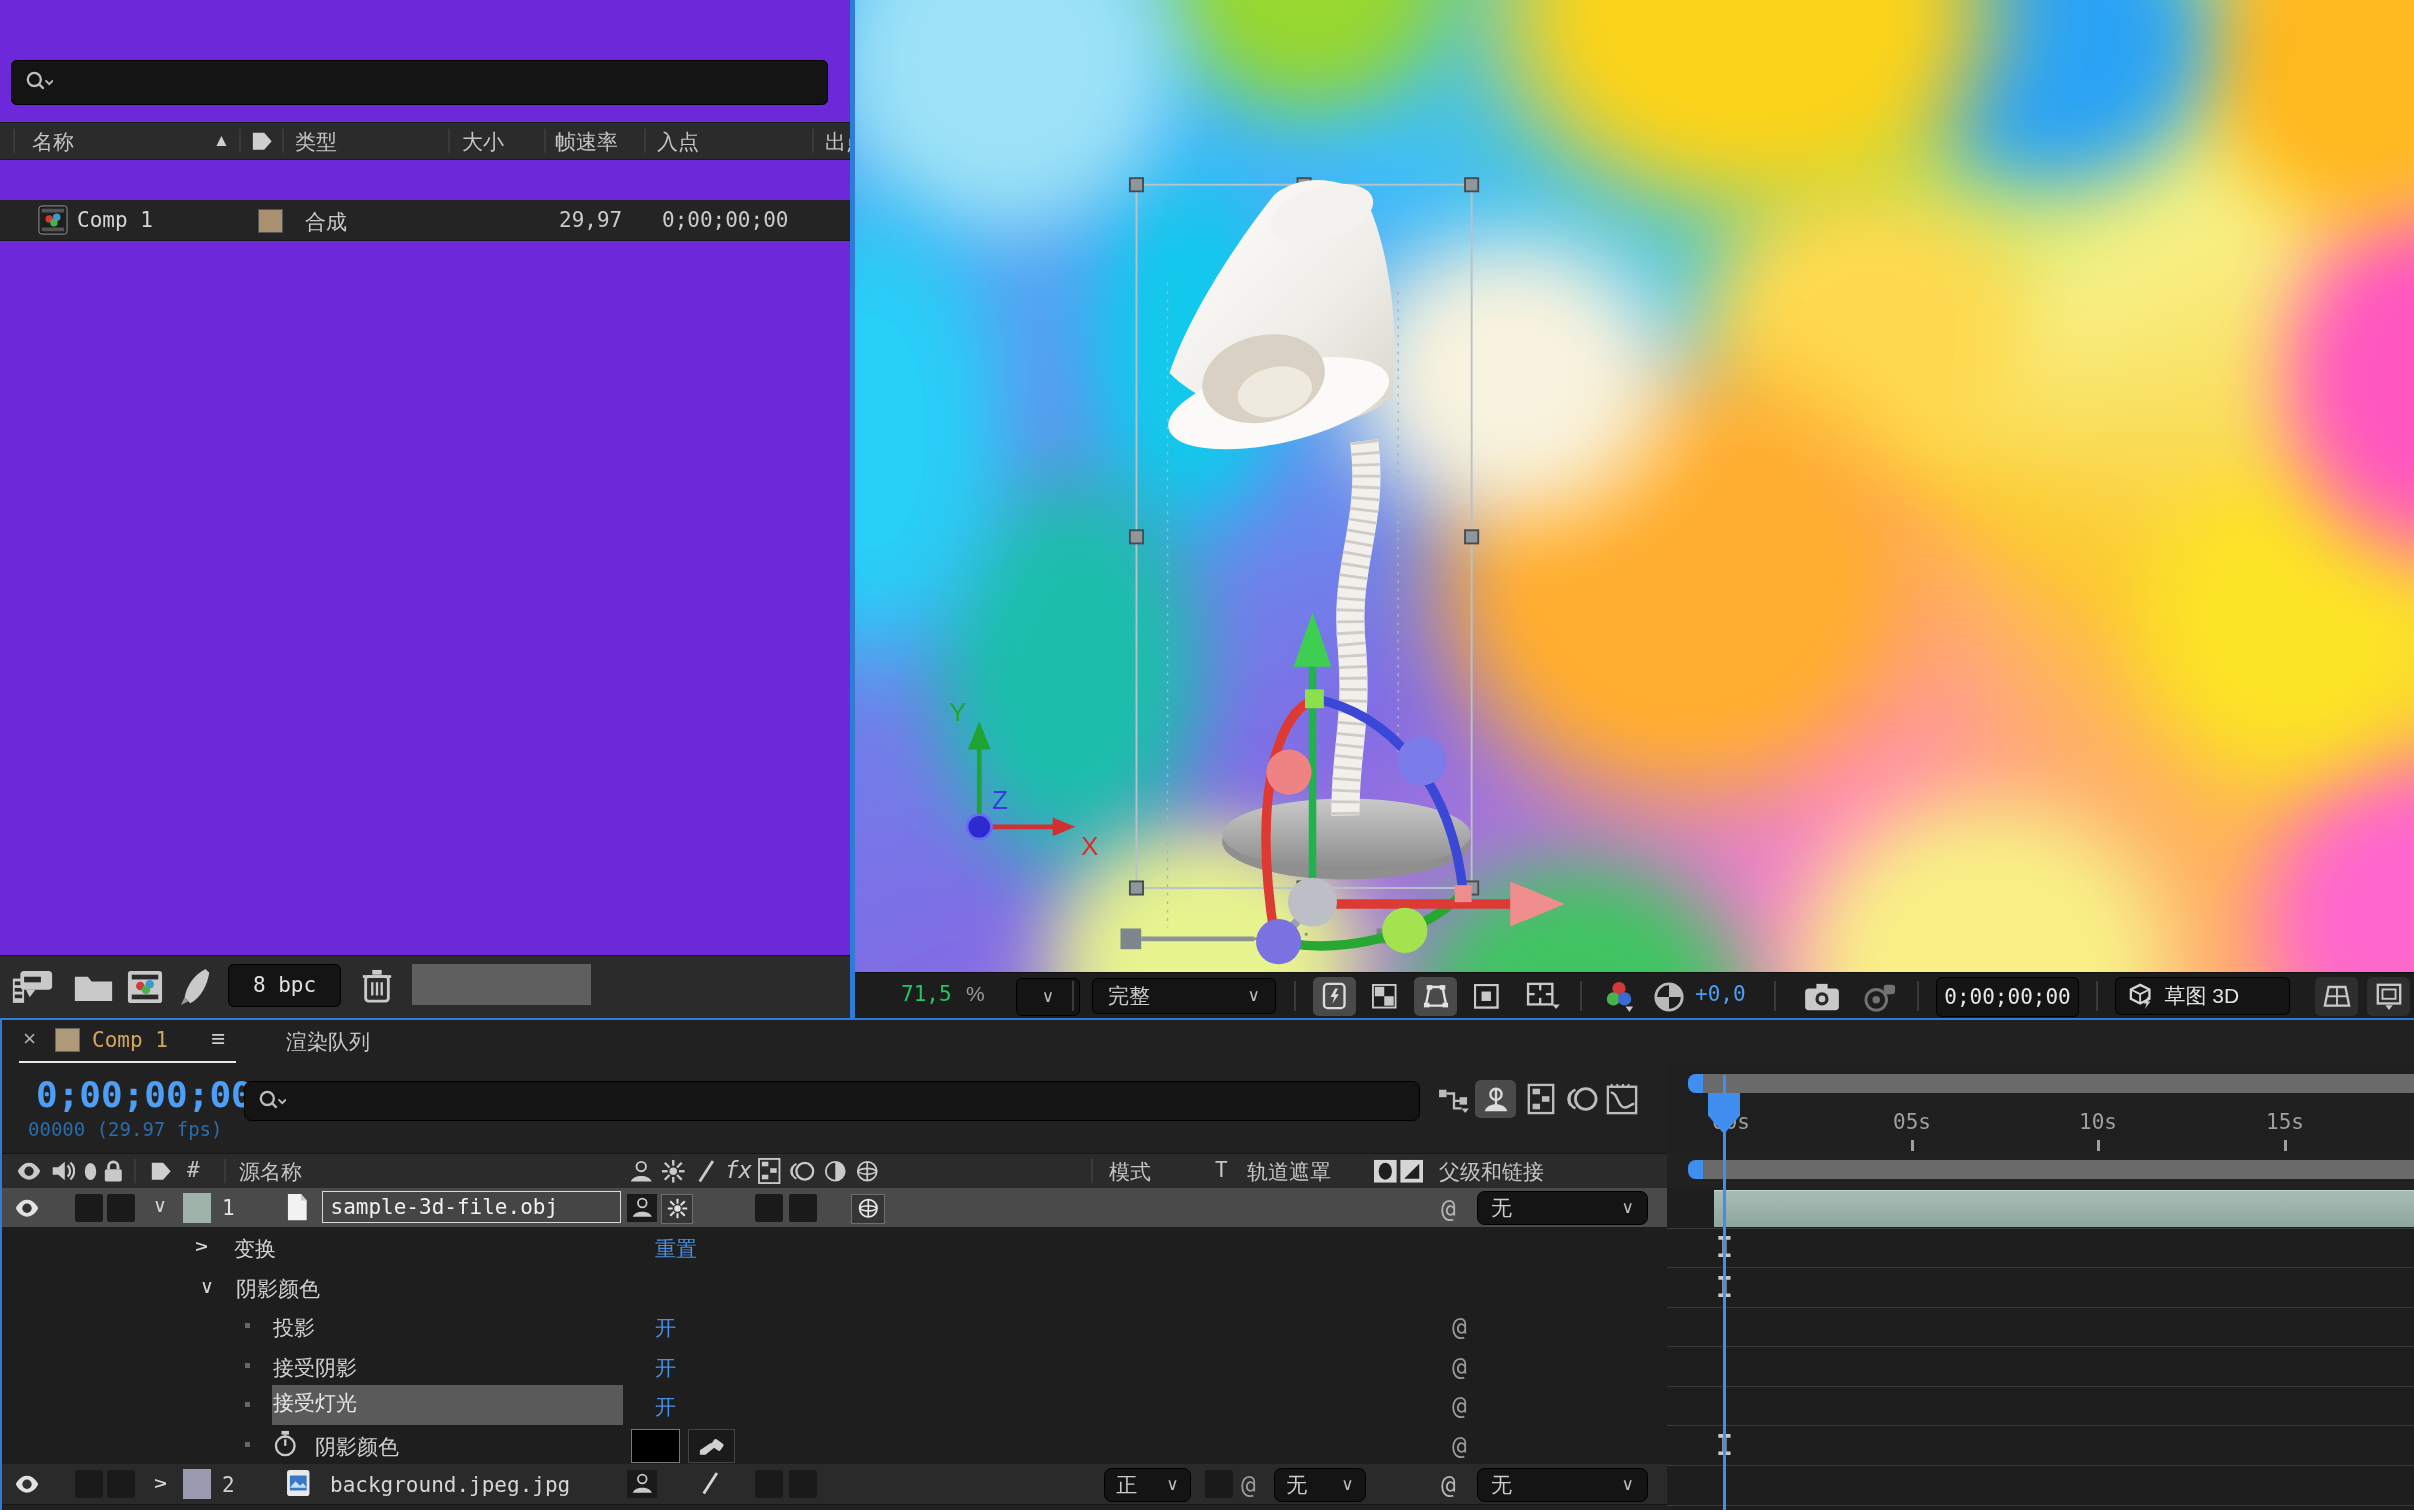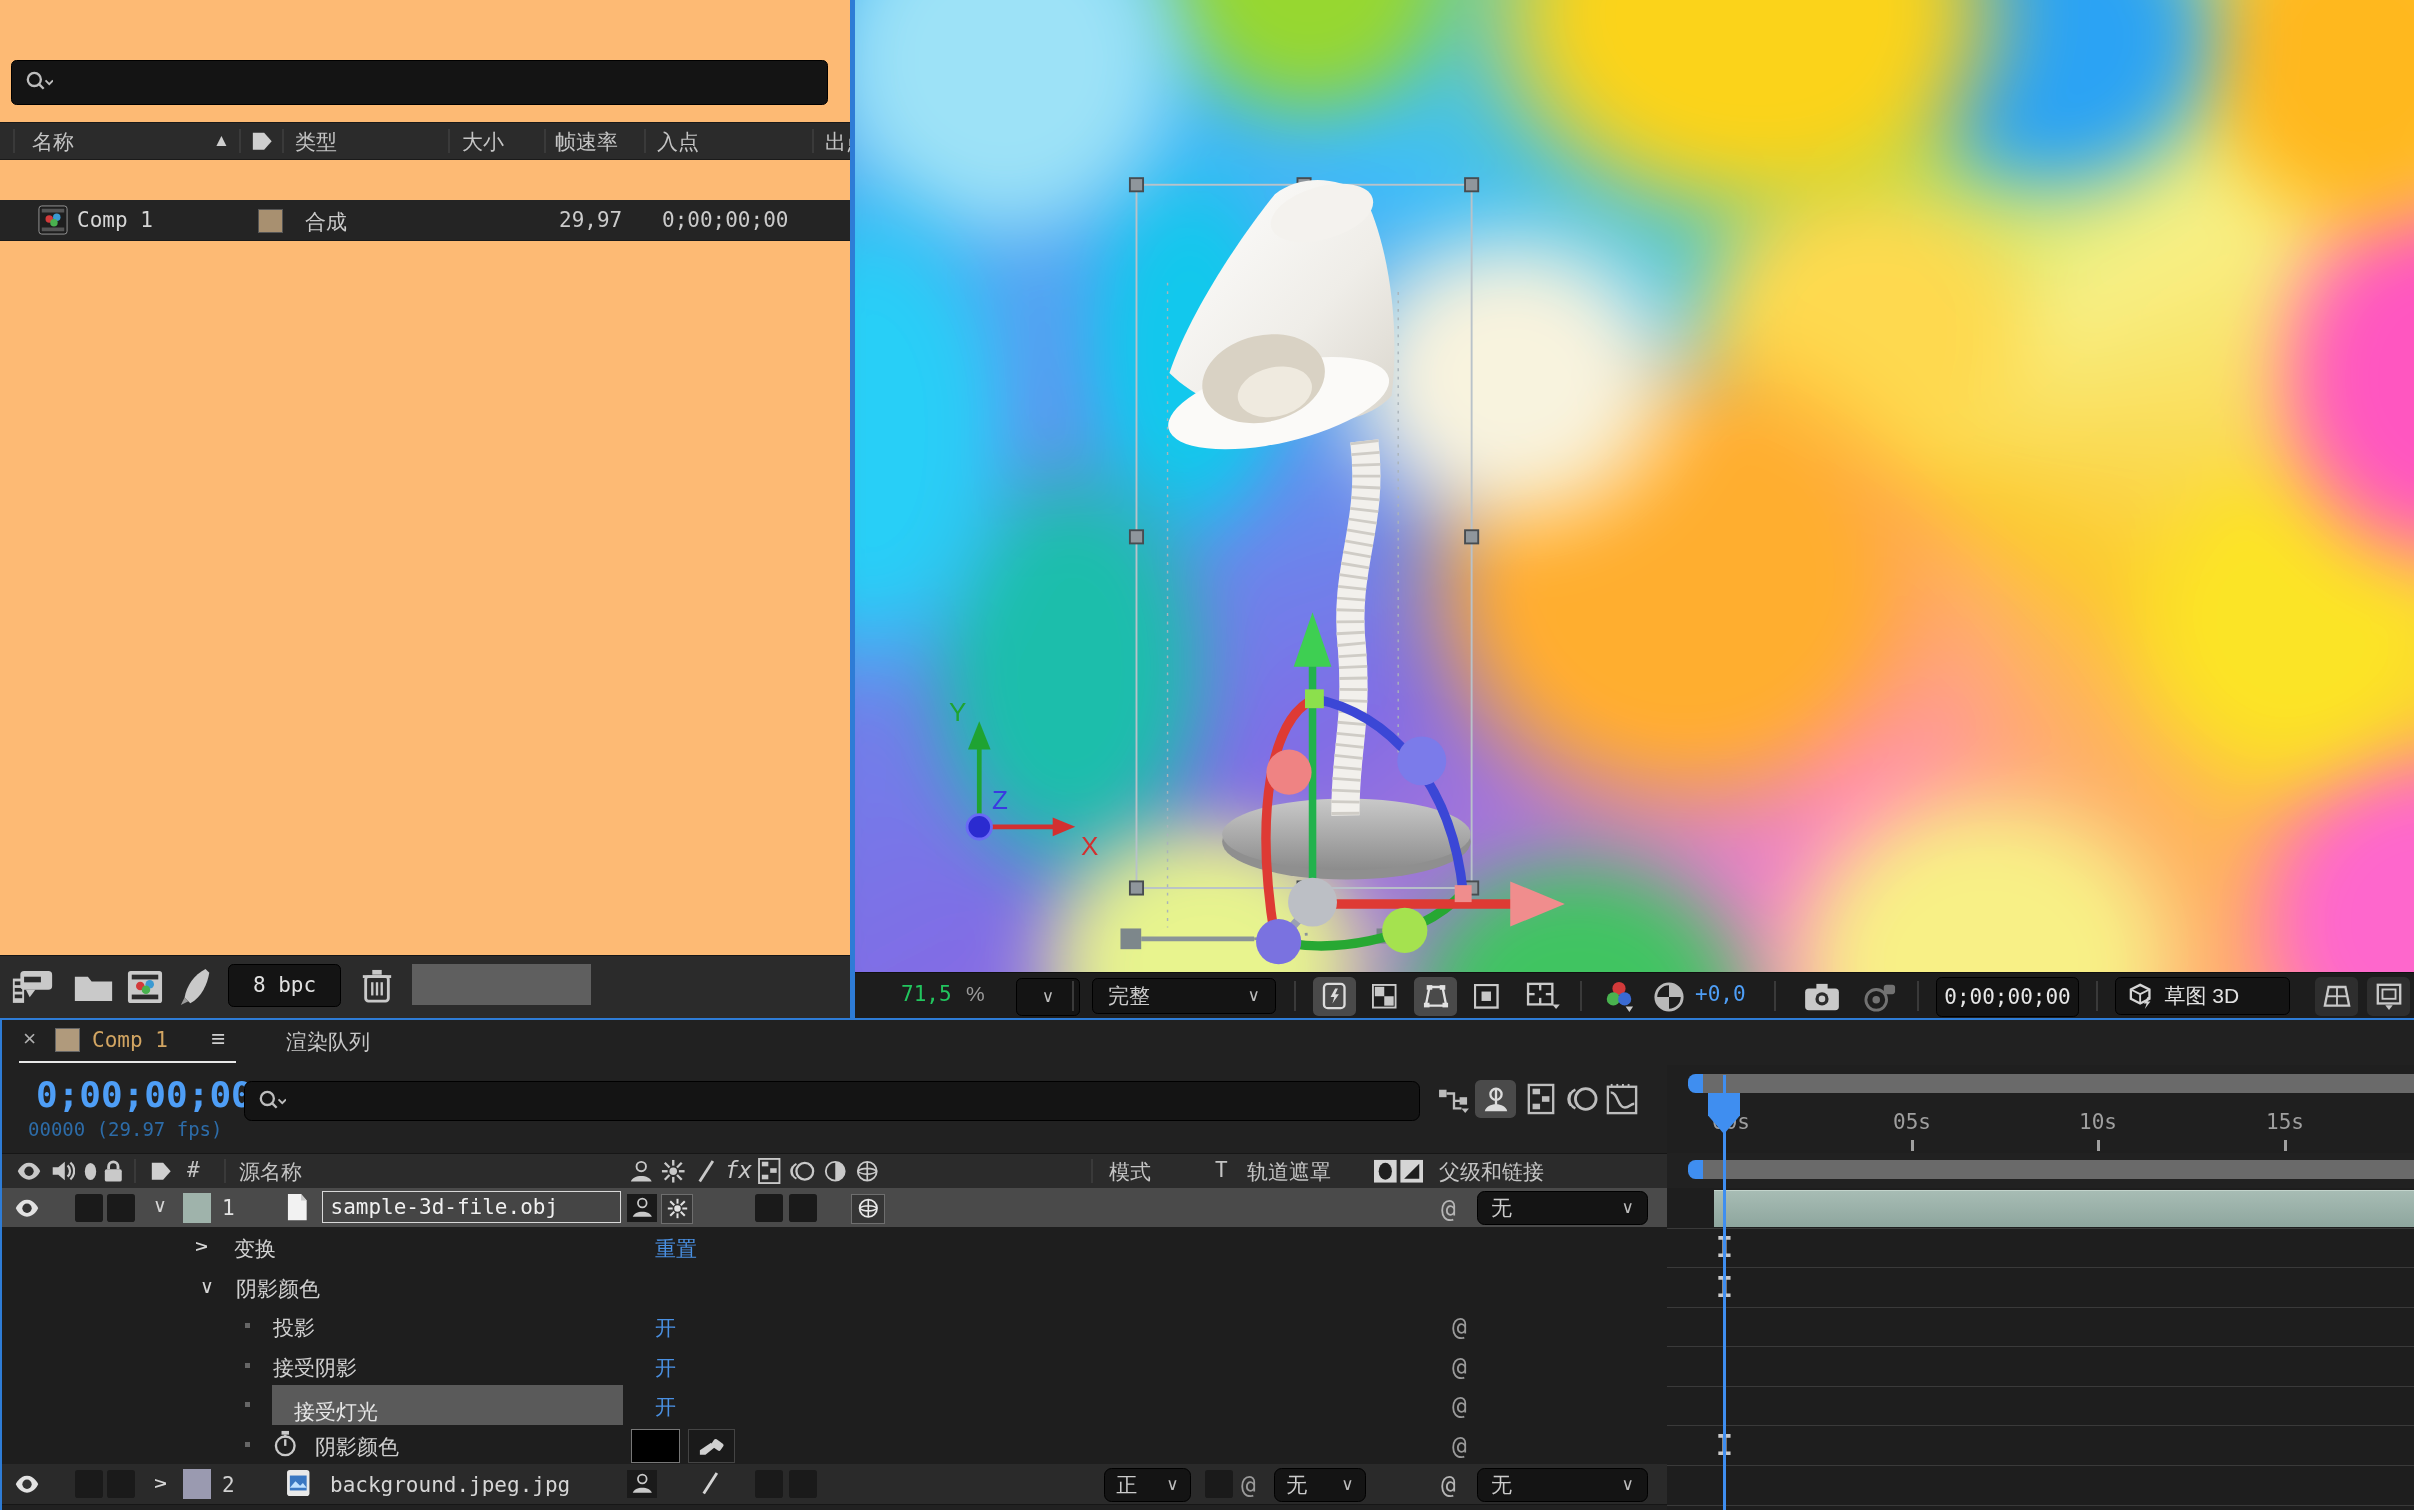--- a/index.html
+++ b/index.html
@@ -20,21 +20,21 @@
   .rowline{height:0.9px;background:#3a3a3a;left:0;right:0;}
   svg{display:block;}
   .hdrtxt{color:#c4c4c4;font-size:21px;}
   .ibeam{color:#c9c9c9;font-family:"DejaVu Sans Mono",monospace;font-size:28px;font-weight:bold;}
 </style>
 </head>
 <body>
 
 <div id="app">
 
-  <div class="ab" style="left:0;top:0;width:850px;height:1018px;background:#fdba74;">
+  <div class="ab" style="left:0;top:0;width:850px;height:1018px;background:#6d28d9;">
 
     <div class="ab well" style="left:11.3px;top:60px;width:815px;height:43px;display:flex;align-items:center;">
       <span class="icon" style="margin-left:13px;">
         <svg width="28" height="24.5" viewBox="0 0 30 26">
             <circle cx="10" cy="10" r="7" fill="none" stroke="#bdbdbd" stroke-width="2.5"></circle>
             <line x1="15" y1="15" x2="20" y2="20" stroke="#bdbdbd" stroke-width="2.5"></line>
             <path d="M22 11 l4 4 4-4" fill="none" stroke="#bdbdbd" stroke-width="2"></path>
           </svg>
       </span>
       <span></span>
@@ -605,21 +605,21 @@
     </div>
     <div class="ab" style="left:0;top:326px;width:1665px;height:40px;background:#1e1e1e;border-bottom:0.9px solid #333;">
       <span class="ab" style="left:243px;top:17px;width:4.7px;height:4.7px;background:#666;"></span>
       <span class="ab" style="left:271px;top:7.5px;color:#d0d0d0;">接受阴影</span>
       <span class="ab blue" style="left:637px;top:7.5px;">开</span>
       <span class="ab mono" style="left:1450px;top:5.6px;color:#9a9a9a;font-size:24.5px;">@</span>
     </div>
     <div class="ab" style="left:0;top:365px;width:1665px;height:40px;background:#1e1e1e;border-bottom:0.9px solid #333;">
       <span class="ab" style="left:243px;top:17px;width:4.7px;height:4.7px;background:#666;"></span>
       <span class="ab" style="left:270px;top:0;width:351px;height:40px;background:#5a5a5a;"></span>
-      <span class="ab" style="left:271px;top:13px;color:#e6e6e6;margin-left:21px;">接受灯光</span>
+      <span class="ab" style="left:271px;top:4px;color:#e6e6e6;">接受灯光</span>
       <span class="ab blue" style="left:637px;top:7.5px;">开</span>
       <span class="ab mono" style="left:1450px;top:5.6px;color:#9a9a9a;font-size:24.5px;">@</span>
     </div>
     <div class="ab" style="left:0;top:405px;width:1665px;height:40px;background:#1e1e1e;border-bottom:0.9px solid #333;">
       <span class="ab" style="left:243px;top:17px;width:4.7px;height:4.7px;background:#666;"></span>
       <span class="ab icon" style="left:271px;top:4.7px;">
         <svg width="24.5" height="28" viewBox="0 0 26 30">
             <circle cx="13" cy="17" r="10" fill="none" stroke="#c9c9c9" stroke-width="2.5"></circle>
             <line x1="13" y1="17" x2="13" y2="10" stroke="#c9c9c9" stroke-width="2.5"></line>
             <rect x="9" y="1" width="8" height="4" fill="#c9c9c9"></rect>

